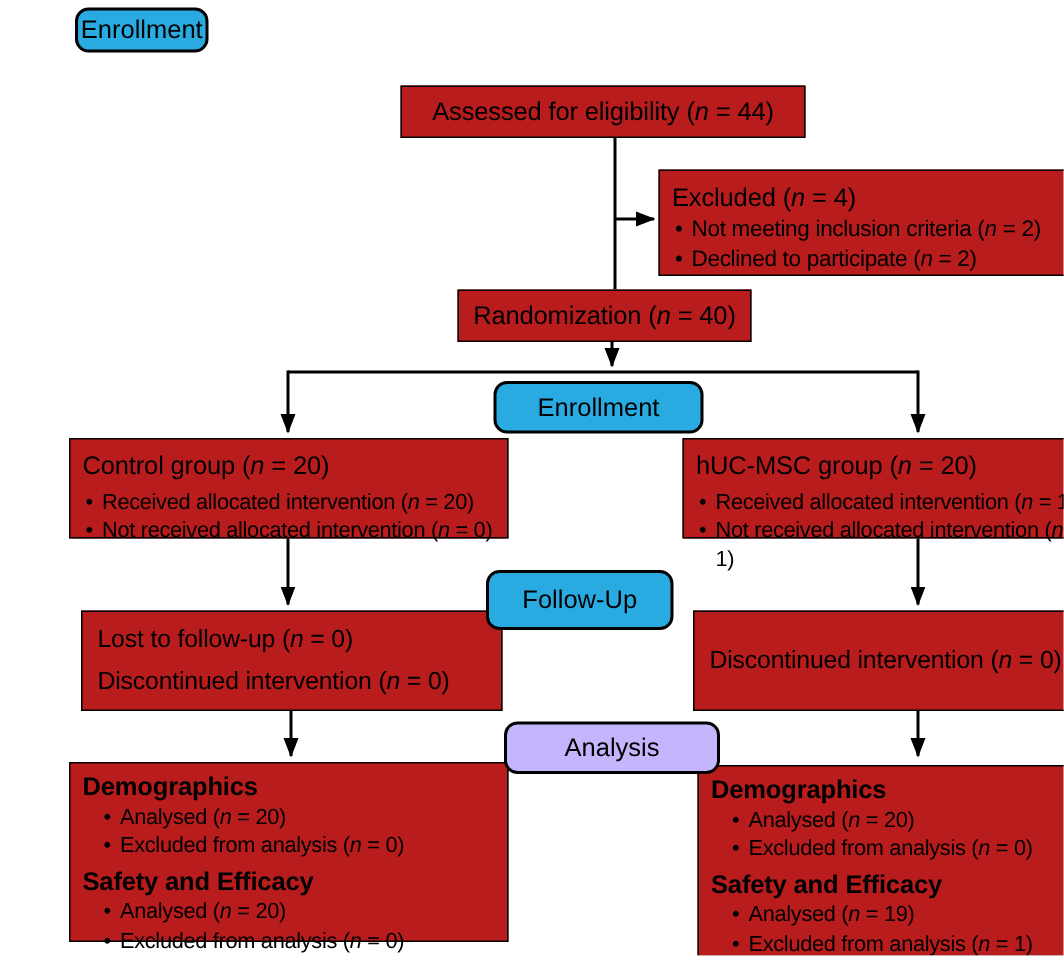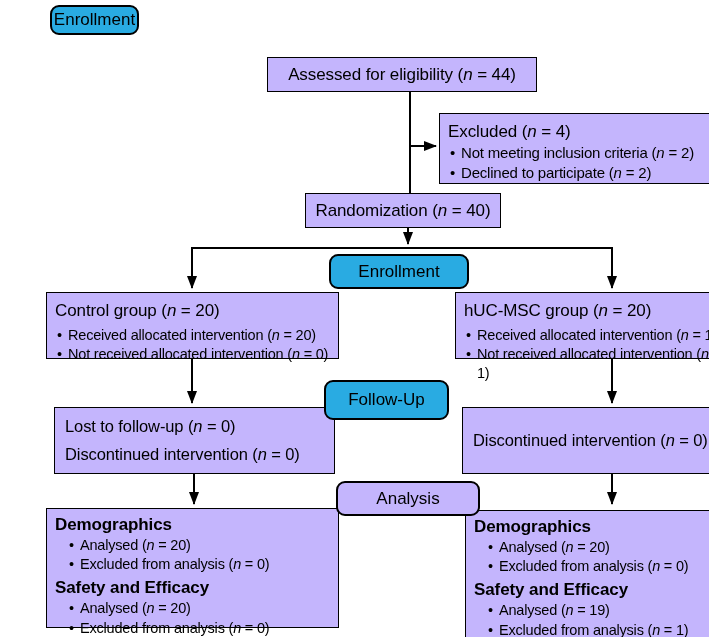--- a/index.html
+++ b/index.html
@@ -14,21 +14,21 @@
     margin-left: 44px;
   }
   #connectors {
     position: absolute;
     left: 0; top: 0;
     width: 709px; height: 637px;
     z-index: 1;
   }
   .box {
     position: absolute;
-    background: #c4b5fd;
+    background: #b91c1c;
     border: 1.5px solid #000;
     z-index: 2;
     letter-spacing: -0.1px;
   }
   .box.center {
     display: flex;
     align-items: center;
     justify-content: center;
     font-size: 17px;
   }

